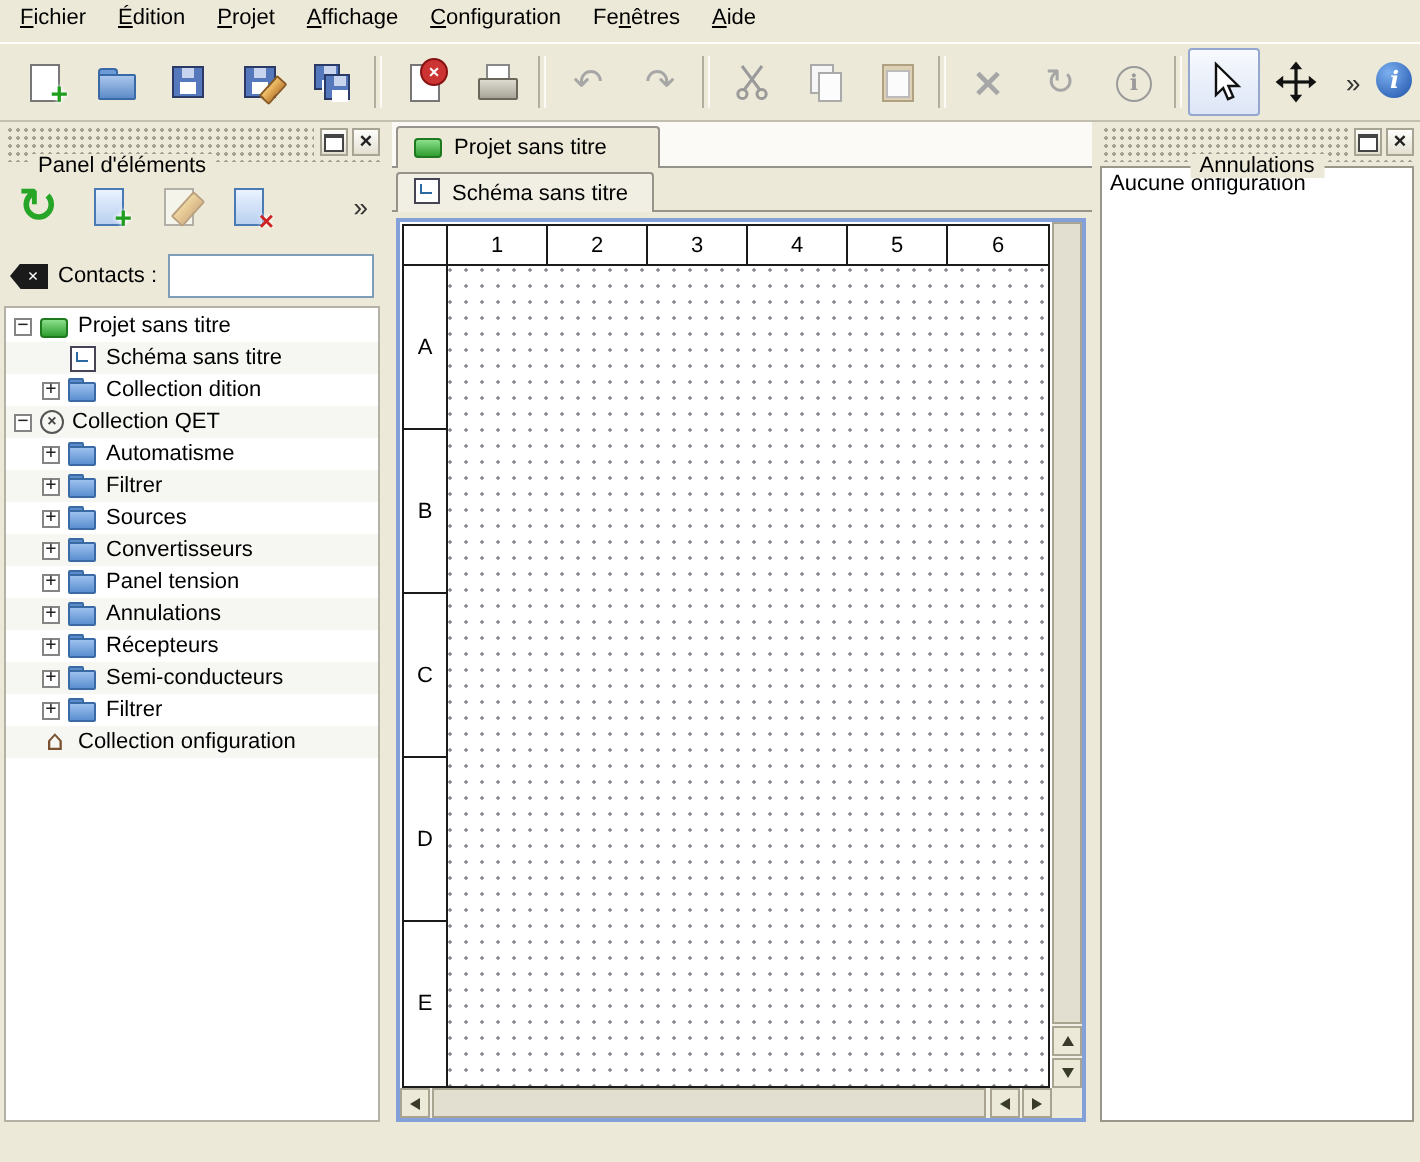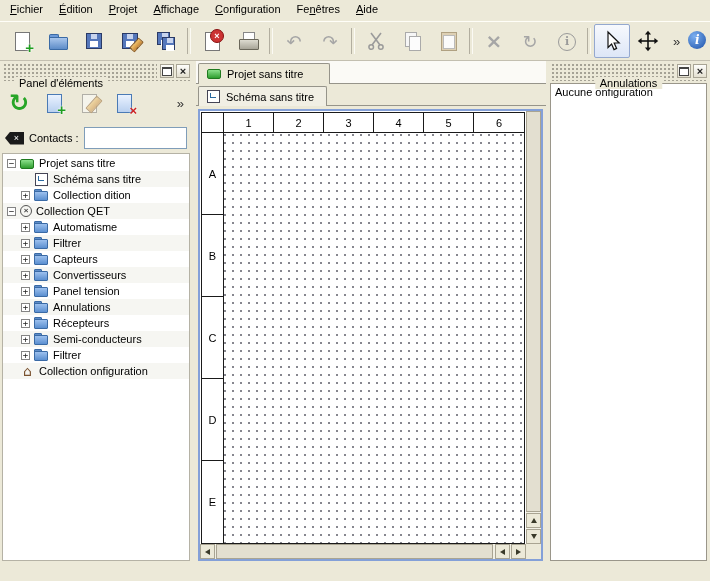--- a/index.html
+++ b/index.html
@@ -331,21 +331,21 @@
             <span class="tree-label">Automatisme</span>
           </div>
           <div class="tree-row alt" style="padding-left: 18px;">
             <span class="exp">+</span>
             <span class="ti fld"></span>
             <span class="tree-label">Filtrer</span>
           </div>
           <div class="tree-row" style="padding-left: 18px;">
             <span class="exp">+</span>
             <span class="ti fld"></span>
-            <span class="tree-label">Capteurs</span>
+            <span class="tree-label">Sources</span>
           </div>
           <div class="tree-row alt" style="padding-left: 18px;">
             <span class="exp">+</span>
             <span class="ti fld"></span>
             <span class="tree-label">Convertisseurs</span>
           </div>
           <div class="tree-row" style="padding-left: 18px;">
             <span class="exp">+</span>
             <span class="ti fld"></span>
             <span class="tree-label">Panel tension</span>

